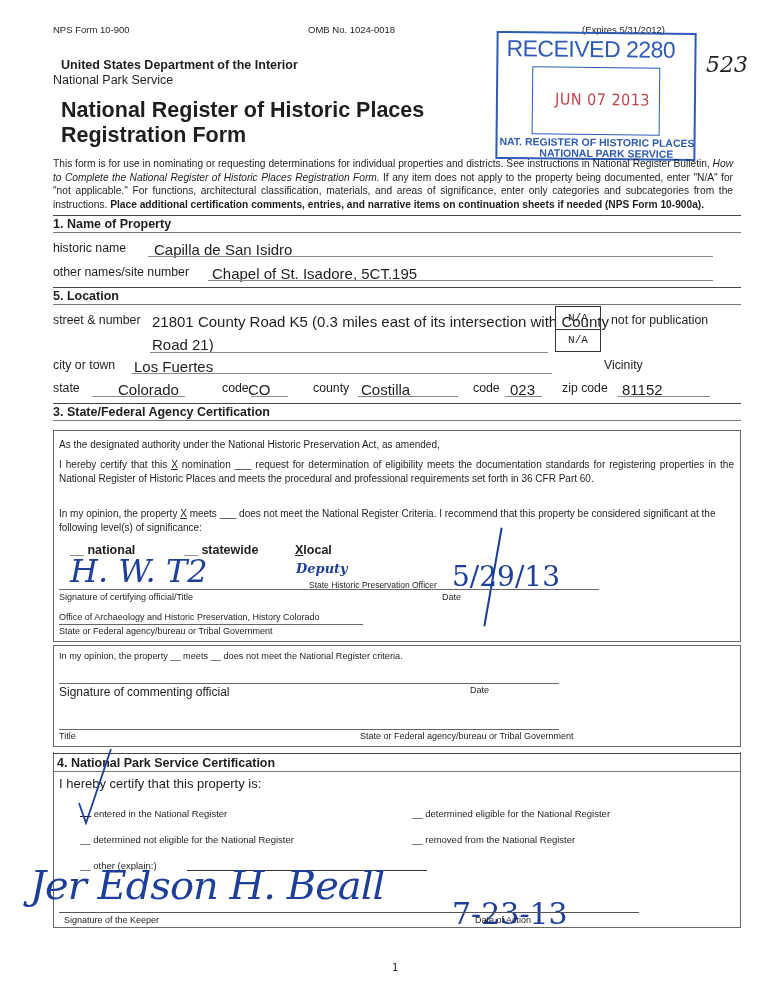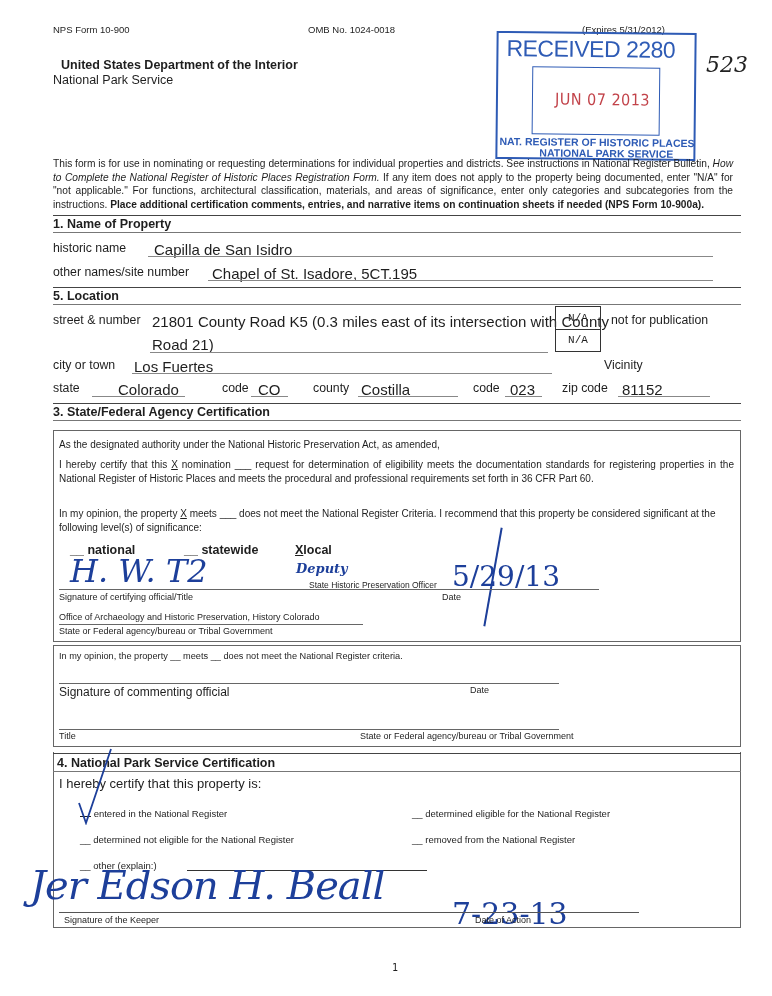--- a/index.html
+++ b/index.html
@@ -32,20 +32,22 @@
 </style>
 </head>
 <body>
 
 <div class="abs sm" style="left:53px;top:24px;">NPS Form 10-900</div>
 <div class="abs sm" style="left:308px;top:24px;">OMB No. 1024-0018</div>
 <div class="abs sm" style="left:582px;top:24px;">(Expires 5/31/2012)</div>
 <div class="abs bold" style="left:53px;top:58px;font-size:12.5px;">United States Department of the Interior</div>
 <div class="abs" style="left:53px;top:73px;font-size:12.5px;">National Park Service</div>
 <div class="abs bold" style="left:53px;top:98px;font-size:21.5px;line-height:25px;">
+  <div>National Register of Historic Places</div>
+  <div>Registration Form</div>
 </div>
 
 <div class="stamp">
   <div class="stamp-title">RECEIVED 2280</div>
   <div class="stamp-inner">
     <div class="stamp-date">JUN 07 2013</div>
   </div>
   <div class="stamp-foot1">NAT. REGISTER OF HISTORIC PLACES</div>
   <div class="stamp-foot2">NATIONAL PARK SERVICE</div>
 </div>
@@ -82,21 +84,21 @@
 
 <div class="lbl" style="left:53px;top:358px;">city or town</div>
 <div class="val" style="left:134px;top:358px;">Los Fuertes</div>
 <div class="uline" style="left:132px;width:420px;top:373px;"></div>
 <div class="lbl" style="left:604px;top:358px;">Vicinity</div>
 
 <div class="lbl" style="left:53px;top:381px;">state</div>
 <div class="val" style="left:105px;top:381px;margin-left:13px;">Colorado</div>
 <div class="uline" style="left:92px;width:93px;top:396px;"></div>
 <div class="lbl" style="left:222px;top:381px;">code</div>
-<div class="val" style="left:258px;top:381px;">CO</div>
+<div class="val" style="left:248px;top:381px;">CO</div>
 <div class="uline" style="left:251px;width:37px;top:396px;"></div>
 <div class="lbl" style="left:313px;top:381px;">county</div>
 <div class="val" style="left:361px;top:381px;">Costilla</div>
 <div class="uline" style="left:358px;width:100px;top:396px;"></div>
 <div class="lbl" style="left:473px;top:381px;">code</div>
 <div class="val" style="left:510px;top:381px;">023</div>
 <div class="uline" style="left:505px;width:37px;top:396px;"></div>
 <div class="lbl" style="left:562px;top:381px;">zip code</div>
 <div class="val" style="left:622px;top:381px;">81152</div>
 <div class="uline" style="left:618px;width:92px;top:396px;"></div>

